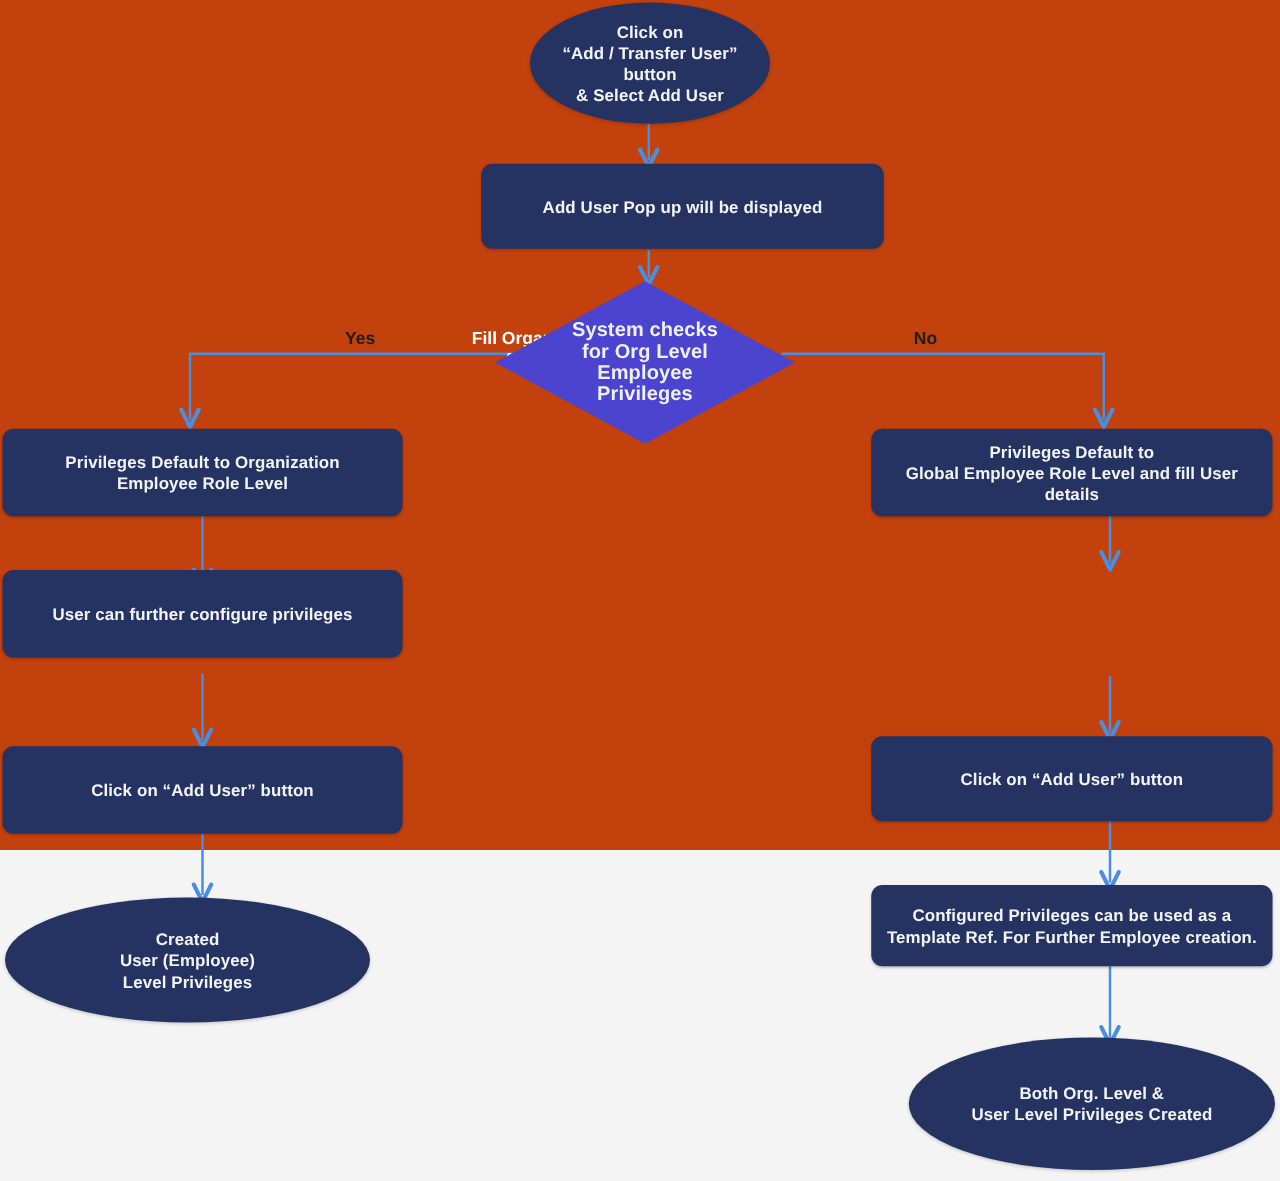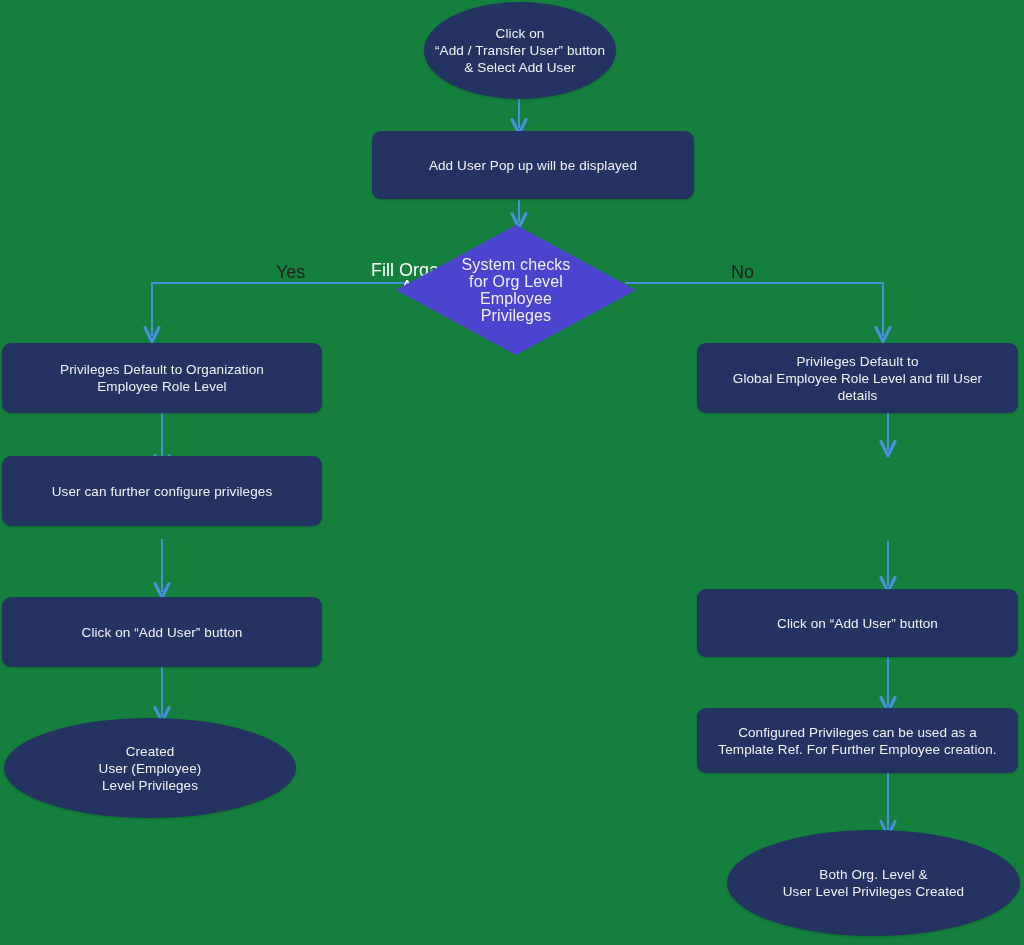--- a/index.html
+++ b/index.html
@@ -9,22 +9,23 @@
   body {
     width: 1024px;
     height: 945px;
     background: #f4f4f4;
     font-family: "Liberation Sans", sans-serif;
     overflow: hidden;
   }
   #canvas {
     position: relative;
     width: 1024px;
-    height: 945px;
-    background: #15803d;
+    height: 680px;
+    background: #c2410c;
+    font-weight: bold;
   }
   svg#edges {
     position: absolute;
     left: 0;
     top: 0;
     width: 1024px;
     height: 945px;
     pointer-events: none;
   }
   .node {
@@ -68,21 +69,21 @@
     position: relative;
     z-index: 1;
     color: #eef0fb;
     font-size: 16px;
     line-height: 17px;
     white-space: pre-line;
     text-align: center;
   }
   .edge-label {
     position: absolute;
-    font-size: 18px;
+    font-size: 14px;
     color: #1f1f1f;
     white-space: nowrap;
     z-index: 5;
   }
   .edge-label.hidden-label {
     color: #ffffff;
     z-index: 2;
     text-align: center;
     line-height: 17px;
     white-space: pre-line;
@@ -113,21 +114,21 @@
       <line x1="888" y1="773" x2="888" y2="830" marker-end="url(#arrow)"></line>
     </g>
   </svg>
 
   <div class="node ellipse" style="left:424px; top:2px; width:192px; height:97px;">
     <span>Click on
 “Add / Transfer User” button
 &amp; Select Add User</span>
   </div>
 
-  <div class="node box" style="left:372px; top:131px; width:322px; height:68px;">
+  <div class="node box" style="left:385px; top:131px; width:322px; height:68px;">
     <span>Add User Pop up will be displayed</span>
   </div>
 
   <div class="edge-label hidden-label" style="left:352px; top:262px; width:120px;">Fill Organi
 Ad</div>
 
   <div class="node diamond" style="left:396px; top:225px; width:240px; height:130px;">
     <span class="diamond-shape"></span>
     <span class="diamond-label">System checks
 for Org Level

